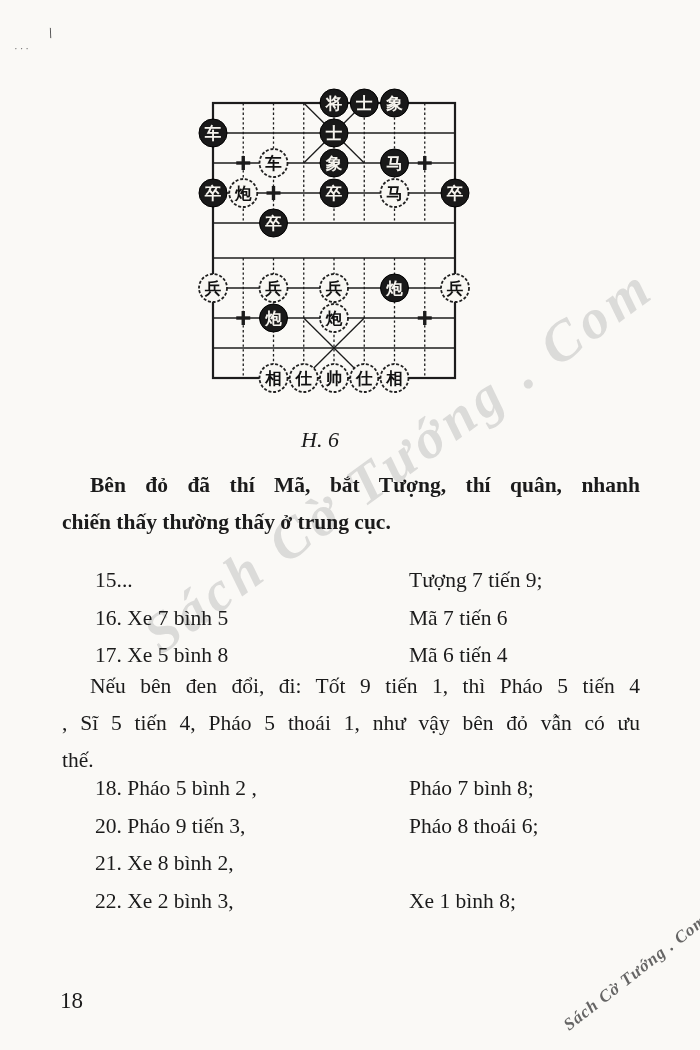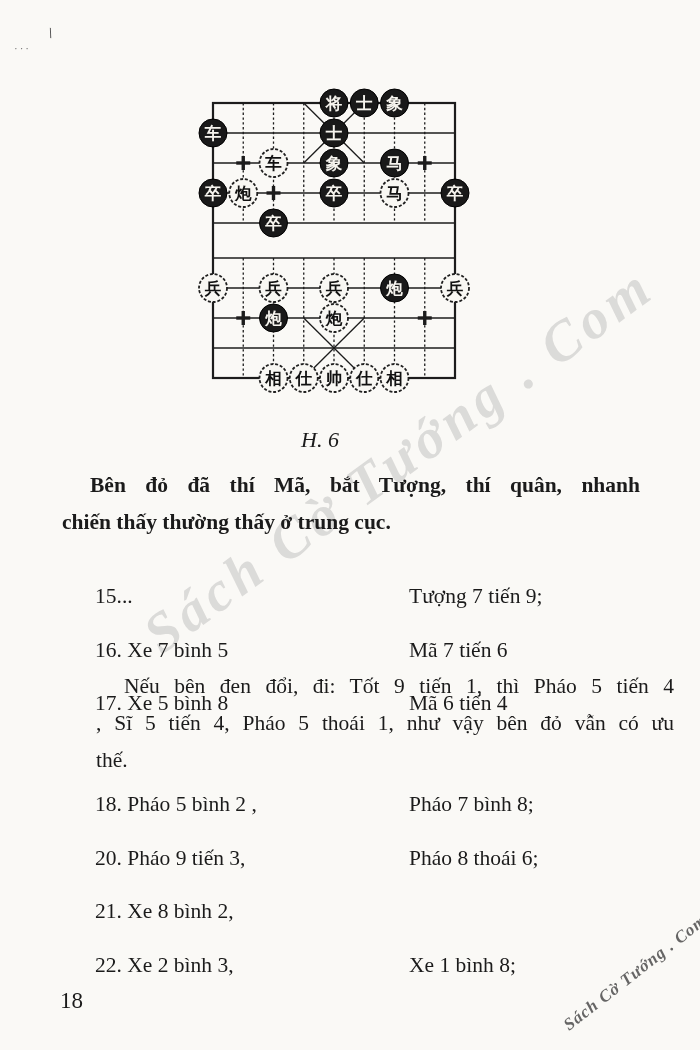--- a/index.html
+++ b/index.html
@@ -34,29 +34,29 @@
   .speck2{position:absolute;left:46px;top:26px;font-size:12px;color:#555;transform:rotate(15deg);z-index:2;}
   
   #board-wrap{position:absolute;left:195px;top:86px;width:290px;height:312px;z-index:1;}
   .caption{
     position:absolute;left:150px;top:427px;width:340px;
     text-align:center;font-style:italic;font-size:22px;z-index:1;
   }
   
   .para{position:absolute;left:62px;width:578px;font-size:21.5px;line-height:37px;z-index:1;}
   #para1{top:467px;font-weight:bold;}
-  #para2{top:668px;margin-left:34px;}
+  #para2{top:668px;}
   .jline{text-align:justify;text-align-last:justify;}
   .jline.first{text-indent:28px;}
   .jline.last{text-align-last:left;}
   
   .moves{position:absolute;left:62px;width:578px;font-size:21.5px;z-index:1;}
   #moves1{top:562px;}
   #moves2{top:770px;}
-  .move-row{position:relative;line-height:37.5px;height:37.5px;white-space:nowrap;margin-top:16px;}
+  .move-row{position:relative;line-height:37.5px;height:37.5px;white-space:nowrap;}
   .move-left{margin-left:33px;}
   .move-right{position:absolute;left:347px;top:0;}
   
   .page-number{position:absolute;left:60px;top:988px;font-size:23px;z-index:1;}
 </style>
 </head>
 <body>
 
 <div id="page">
 

